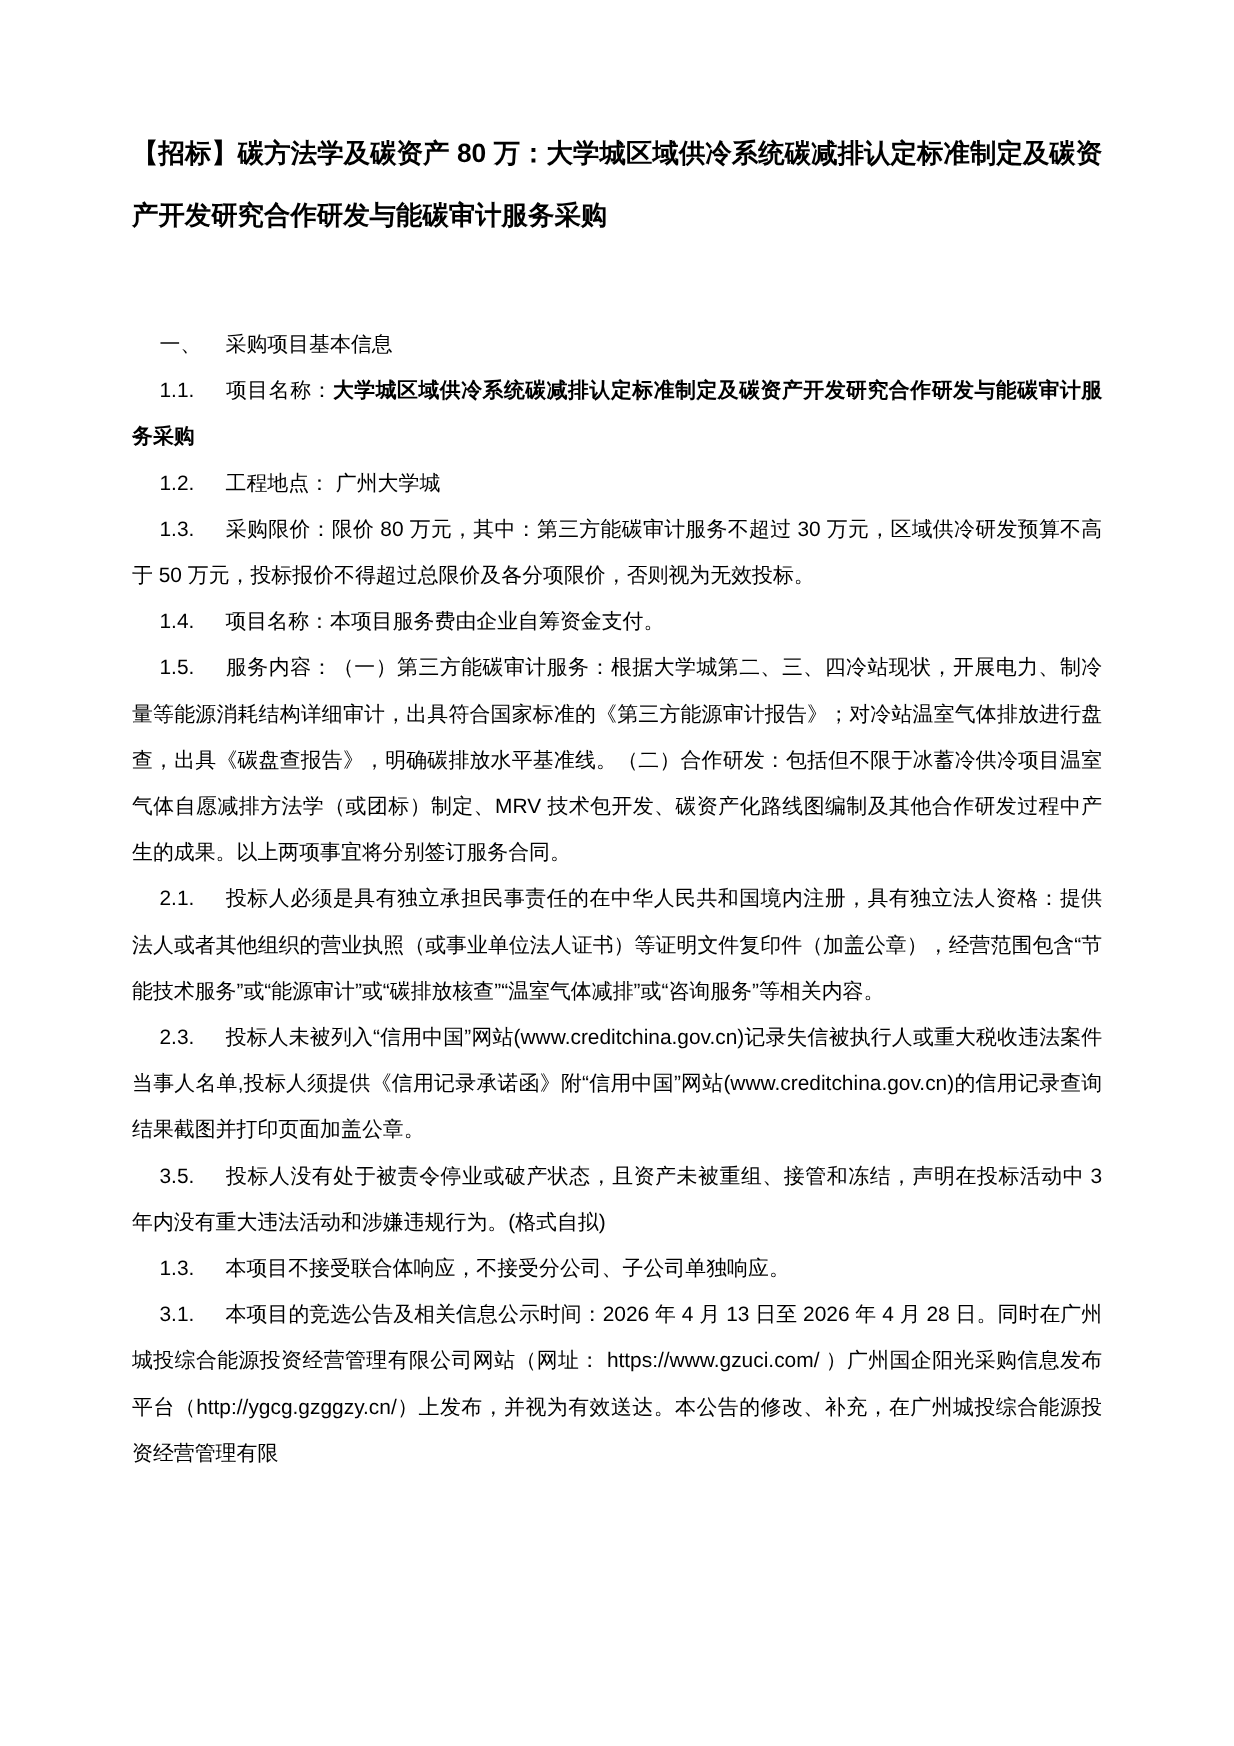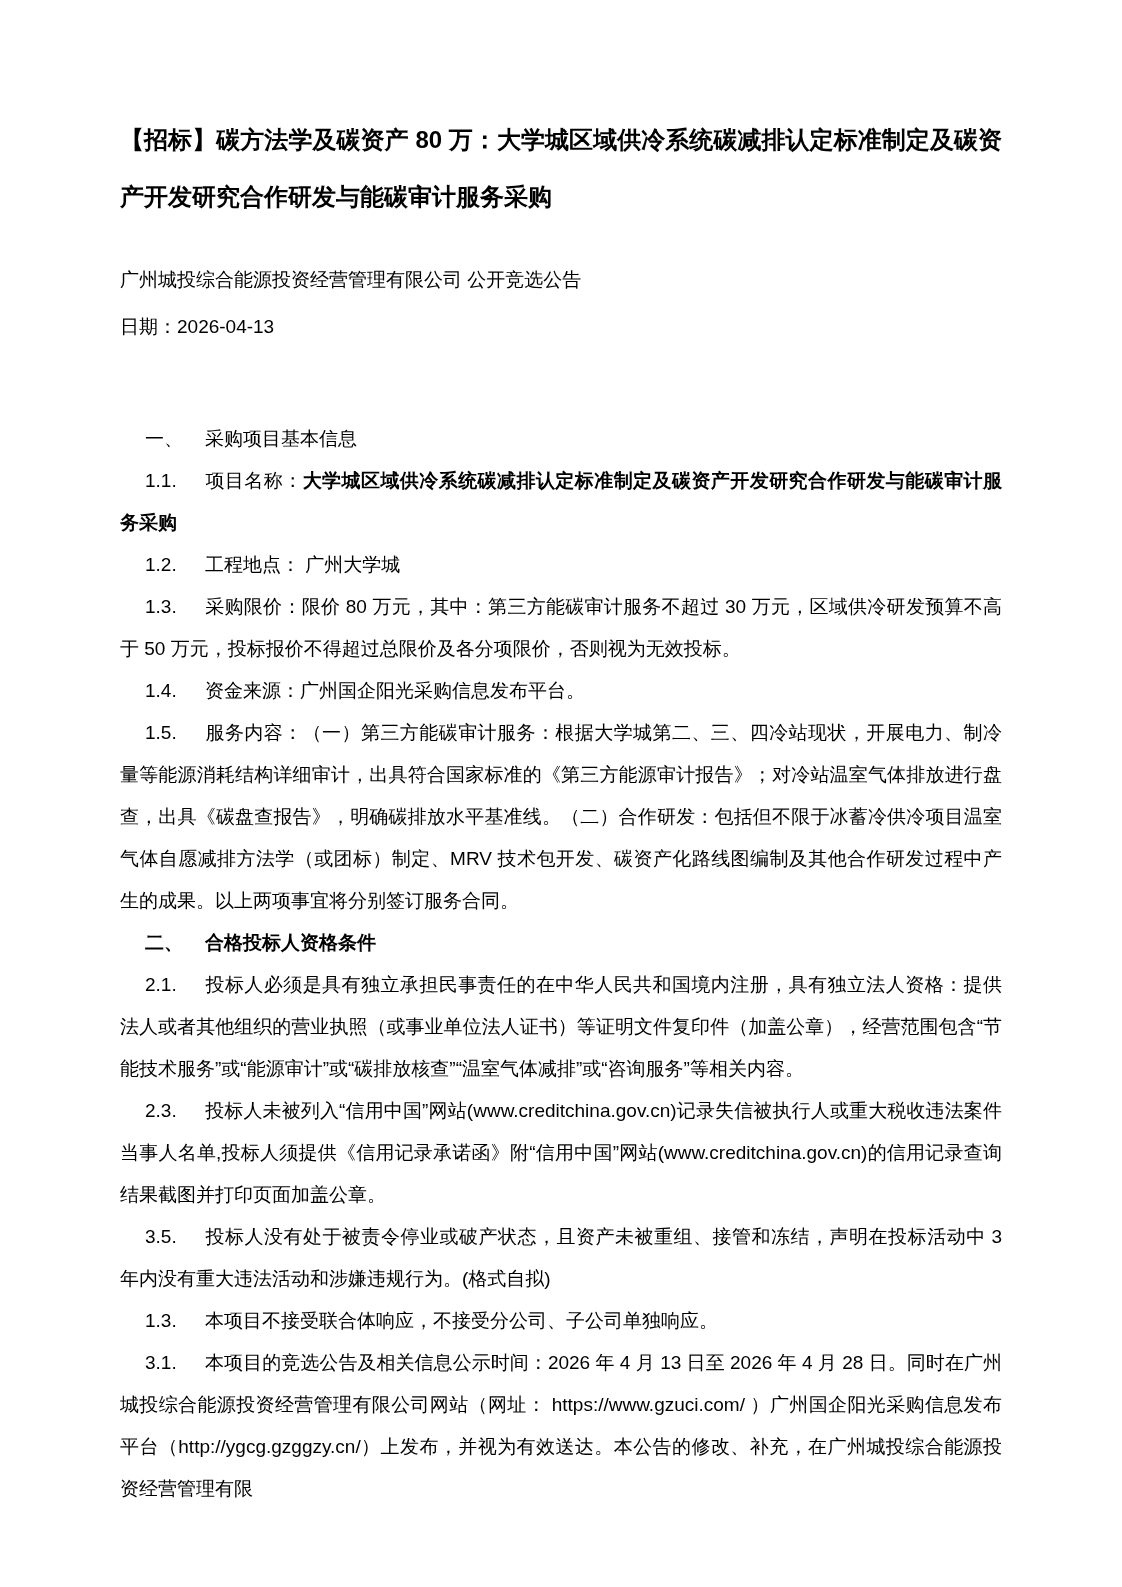--- a/index.html
+++ b/index.html
@@ -61,32 +61,27 @@
   .run.bold {
     font-weight: 700;
   }
 </style>
 </head>
 <body>
 
 <div class="page">
   <h1 class="doc-title">【招标】碳方法学及碳资产 80 万：大学城区域供冷系统碳减排认定标准制定及碳资产开发研究合作研发与能碳审计服务采购</h1>
 
-  <div class="meta">
-    <p>广州城投综合能源投资经营管理有限公司 公开竞选公告</p>
-    <p>日期：2026-04-13</p>
-  </div>
 
   <div class="doc-body">
       <p class="para section"><span class="num">一、</span><span class="run">采购项目基本信息</span></p>
       <p class="para item"><span class="num">1.1.</span><span class="run">项目名称：</span><span class="run bold">大学城区域供冷系统碳减排认定标准制定及碳资产开发研究合作研发与能碳审计服务采购</span></p>
       <p class="para item"><span class="num">1.2.</span><span class="run">工程地点： 广州大学城</span></p>
       <p class="para item"><span class="num">1.3.</span><span class="run">采购限价：限价 80 万元，其中：第三方能碳审计服务不超过 30 万元，区域供冷研发预算不高于 50 万元，投标报价不得超过总限价及各分项限价，否则视为无效投标。</span></p>
-      <p class="para item"><span class="num">1.4.</span><span class="run">资金来源：广州国企阳光采购信息发布平台。</span></p>
+      <p class="para item"><span class="num">1.4.</span><span class="run">项目名称：本项目服务费由企业自筹资金支付。</span></p>
       <p class="para item"><span class="num">1.5.</span><span class="run">服务内容：（一）第三方能碳审计服务：根据大学城第二、三、四冷站现状，开展电力、制冷量等能源消耗结构详细审计，出具符合国家标准的《第三方能源审计报告》；对冷站温室气体排放进行盘查，出具《碳盘查报告》，明确碳排放水平基准线。（二）合作研发：包括但不限于冰蓄冷供冷项目温室气体自愿减排方法学（或团标）制定、MRV 技术包开发、碳资产化路线图编制及其他合作研发过程中产生的成果。以上两项事宜将分别签订服务合同。</span></p>
-      <p class="para section-bold"><span class="num">二、</span><span class="run bold">合格投标人资格条件</span></p>
       <p class="para item"><span class="num">2.1.</span><span class="run">投标人必须是具有独立承担民事责任的在中华人民共和国境内注册，具有独立法人资格：提供法人或者其他组织的营业执照（或事业单位法人证书）等证明文件复印件（加盖公章），经营范围包含“节能技术服务”或“能源审计”或“碳排放核查”“温室气体减排”或“咨询服务”等相关内容。</span></p>
       <p class="para item"><span class="num">2.3.</span><span class="run">投标人未被列入“信用中国”网站(www.creditchina.gov.cn)记录失信被执行人或重大税收违法案件当事人名单,投标人须提供《信用记录承诺函》附“信用中国”网站(www.creditchina.gov.cn)的信用记录查询结果截图并打印页面加盖公章。</span></p>
       <p class="para item"><span class="num">3.5.</span><span class="run">投标人没有处于被责令停业或破产状态，且资产未被重组、接管和冻结，声明在投标活动中 3 年内没有重大违法活动和涉嫌违规行为。(格式自拟)</span></p>
       <p class="para item"><span class="num">1.3.</span><span class="run">本项目不接受联合体响应，不接受分公司、子公司单独响应。</span></p>
       <p class="para item"><span class="num">3.1.</span><span class="run">本项目的竞选公告及相关信息公示时间：2026 年 4 月 13 日至 2026 年 4 月 28 日。同时在广州城投综合能源投资经营管理有限公司网站（网址： https://www.gzuci.com/ ）广州国企阳光采购信息发布平台（http://ygcg.gzggzy.cn/）上发布，并视为有效送达。本公告的修改、补充，在广州城投综合能源投资经营管理有限</span></p>
     </div>
 </div>
 
 </body></html>

